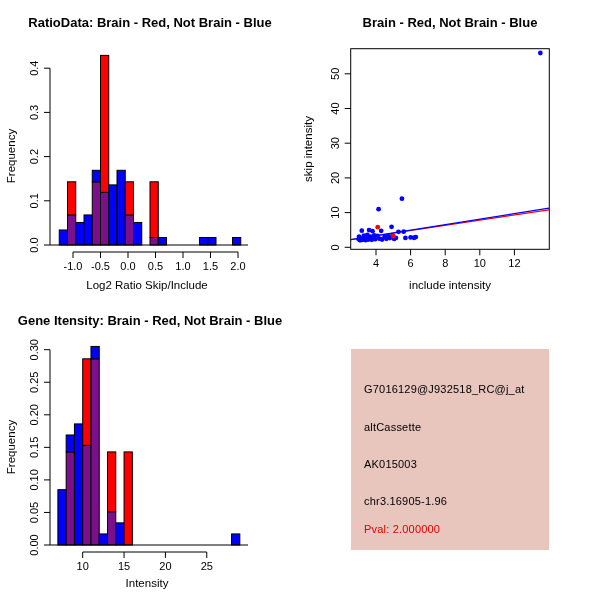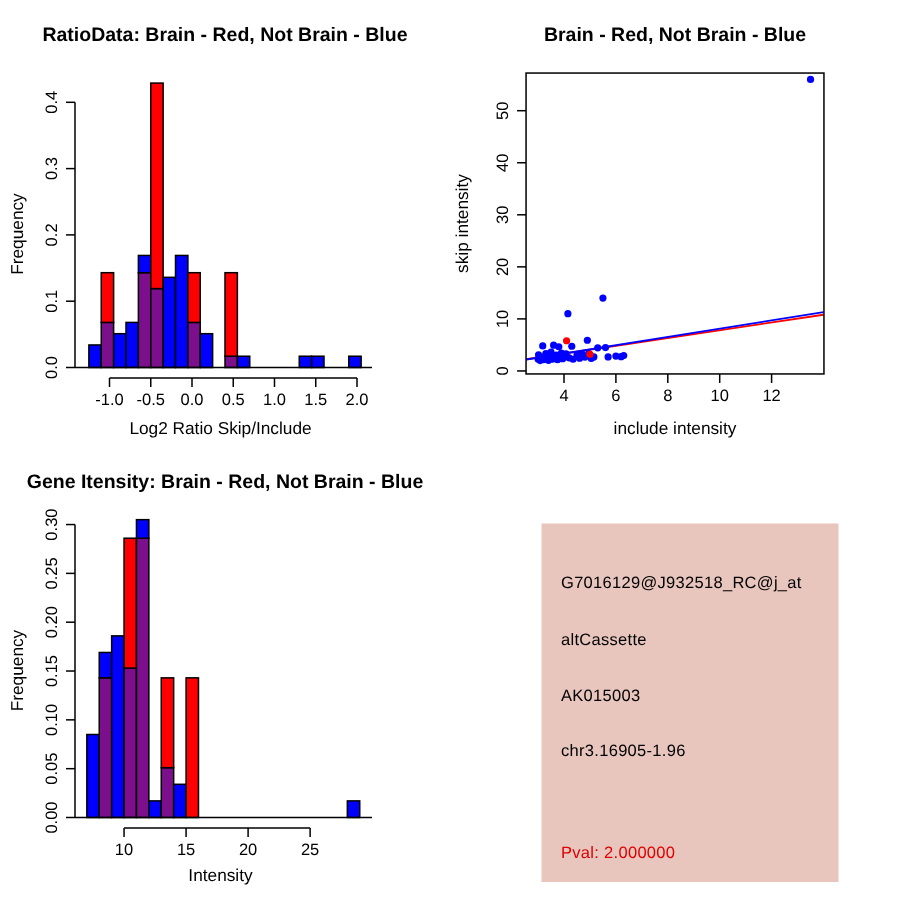--- a/index.html
+++ b/index.html
@@ -4,21 +4,21 @@
 <style>
   html,body{margin:0;padding:0;background:#ffffff;}
   body{font-family:"Liberation Sans", sans-serif;}
   #screen{position:relative;width:600px;height:600px;background:#ffffff;overflow:hidden;}
   .panel{position:absolute;width:300px;height:300px;}
   #panel-tl{left:0;top:0;}
   #panel-tr{left:300px;top:0;}
   #panel-bl{left:0;top:300px;}
   #panel-br{left:300px;top:300px;}
   svg text{font-family:"Liberation Sans", sans-serif;}
-  .info-box{position:absolute;left:61px;top:49px;width:198px;height:239px;}
+  .info-box{position:absolute;left:51px;top:49px;width:198px;height:201px;}
   .info-line{position:absolute;left:13px;font-size:11px;color:#000000;white-space:nowrap;letter-spacing:0.2px;}
 </style>
 </head>
 <body>
 
 <div id="screen">
   <svg id="panel-tl" class="panel" width="300" height="300" viewBox="0 0 300 300">
       <g>
         <rect x="59.25" y="229.972" width="8.25" height="15.027999999999992" fill="#0000FF" stroke="#000000" stroke-width="1"></rect>
         <rect x="67.5" y="214.944" width="8.25" height="30.05600000000001" fill="#7B0F8C" stroke="#000000" stroke-width="1"></rect>
@@ -193,16 +193,16 @@
         <text x="147" y="287" font-size="11.5" fill="#000000" text-anchor="middle">Intensity</text>
         <text x="15" y="147" font-size="11.5" fill="#000000" text-anchor="middle" transform="rotate(-90 15 147)">Frequency</text>
       </g>
     </svg>
   <div id="panel-br" class="panel">
     <div class="info-box" id="info-box" style="background: rgb(232, 198, 190);">
       <span class="info-line" style="top:34px">G7016129@J932518_RC@j_at</span>
       <span class="info-line" style="top:72px">altCassette</span>
       <span class="info-line" style="top:109px">AK015003</span>
       <span class="info-line" style="top:146px">chr3.16905-1.96</span>
-      <span class="info-line" style="top: 174px; color: rgb(224, 0, 0); margin-top: 40px;" id="pval-line">Pval: 2.000000</span>
+      <span class="info-line" style="top: 174px; color: rgb(224, 0, 0);" id="pval-line">Pval: 2.000000</span>
     </div>
   </div>
 </div>
 
 </body></html>

